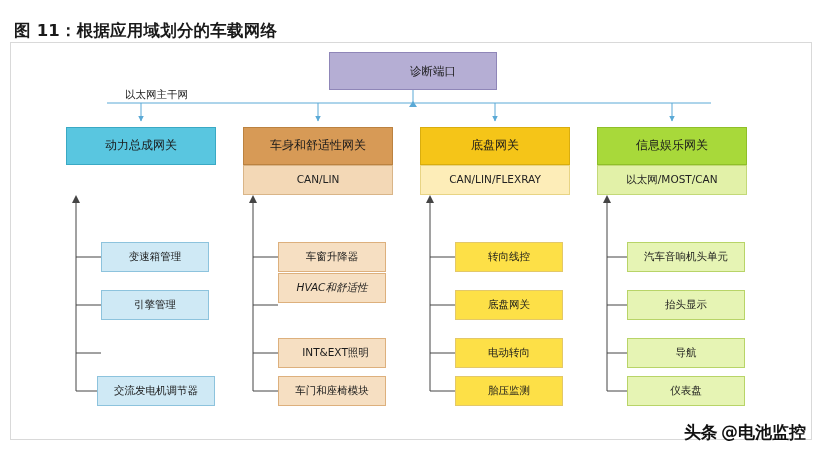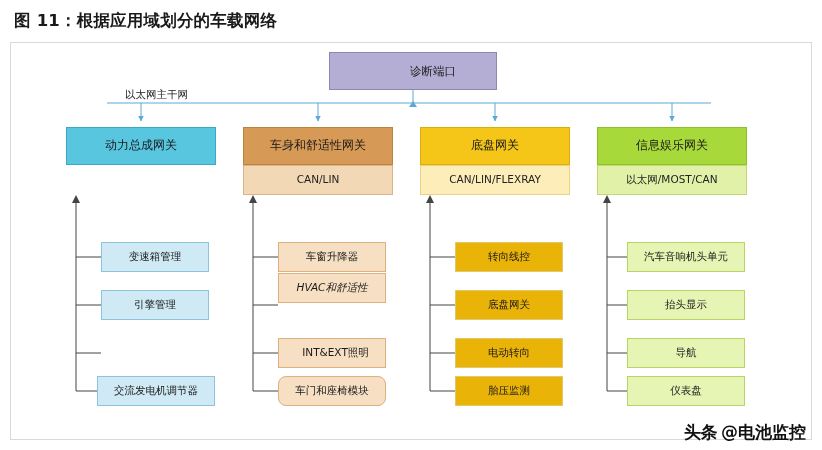--- a/index.html
+++ b/index.html
@@ -19,21 +19,21 @@
     width: 822px;
     height: 450px;
   }
   
   #title-bar {
     position: absolute;
     left: 0; top: 0;
     width: 758px;
     height: 42px;
     display: flex;
-    align-items: center;
+    align-items: flex-end;
   }
   #title-text {
     font-family: "DejaVu Sans", sans-serif;
     font-size: 16.5px;
     font-weight: bold;
     color: #1a1a1a;
     padding-left: 14px;
     letter-spacing: 0.2px;
     white-space: nowrap;
   }
@@ -102,21 +102,21 @@
   #gw4s{ left: 586px; top: 122px; background: #e2f1a8; border: 1px solid #c3d978; }
 
   .leaf {
     width: 108px;
     height: 30px;
     font-size: 10.5px;
     color: #1a1a1a;
   }
   .leaf.c1 { background: #cfe9f5; border: 1px solid #8dc3dd; }
   .leaf.c2 { background: #f6dfc2; border: 1px solid #ddb07d; }
-  .leaf.c3 { background: #eab308; border: 1px solid #e3c869; }
+  .leaf.c3 { background: #fde047; border: 1px solid #e3c869; }
   .leaf.c4 { background: #e6f4b4; border: 1px solid #b8d468; }
 
   .leaf.w { width: 118px; }
 
   #label-backbone {
     position: absolute;
     left: 114px; top: 45px;
     font-family: "DejaVu Sans", sans-serif;
     font-size: 10.5px;
     color: #1a1a1a;
@@ -216,21 +216,21 @@
     <div class="node gw" id="gw1">动力总成网关</div>
     <div class="node leaf c1" style="left:90px; top:199px;">变速箱管理</div>
     <div class="node leaf c1" style="left:90px; top:247px;">引擎管理</div>
     <div class="node leaf c1 w" style="left:86px; top:333px;">交流发电机调节器</div>
 
     <div class="node gw" id="gw2">车身和舒适性网关</div>
     <div class="node gwsub" id="gw2s">CAN/LIN</div>
     <div class="node leaf c2" style="left:267px; top:199px;">车窗升降器</div>
     <div class="node leaf c2" style="left:267px; top:230px;font-style:italic;">HVAC和舒适性</div>
     <div class="node leaf c2" style="left:267px; top:295px;padding-left:7px;">INT&amp;EXT照明</div>
-    <div class="node leaf c2" style="left:267px; top:333px;border-radius:8px;">车门和座椅模块</div>
+    <div class="node leaf c2" style="left:267px; top:333px;">车门和座椅模块</div>
 
     <div class="node gw" id="gw3">底盘网关</div>
     <div class="node gwsub" id="gw3s">CAN/LIN/FLEXRAY</div>
     <div class="node leaf c3" style="left:444px; top:199px;">转向线控</div>
     <div class="node leaf c3" style="left:444px; top:247px;">底盘网关</div>
     <div class="node leaf c3" style="left:444px; top:295px;">电动转向</div>
     <div class="node leaf c3" style="left:444px; top:333px;">胎压监测</div>
 
     <div class="node gw" id="gw4">信息娱乐网关</div>
     <div class="node gwsub" id="gw4s">以太网/MOST/CAN</div>

